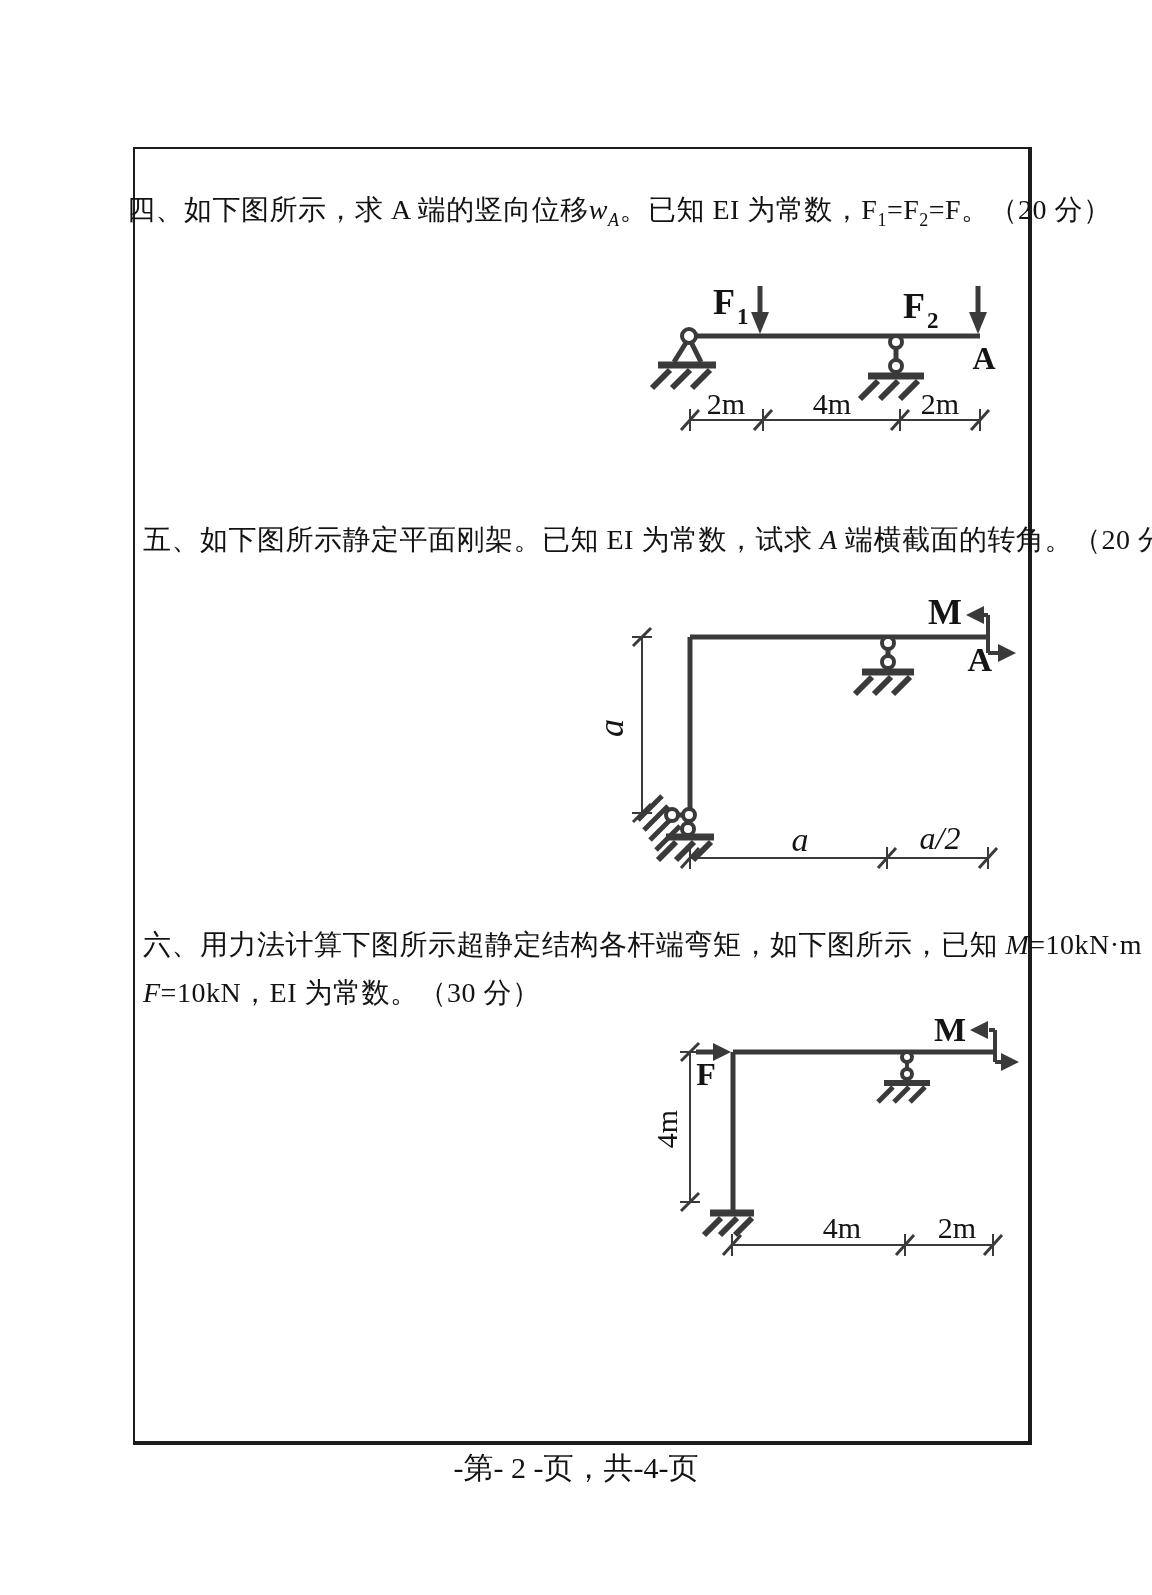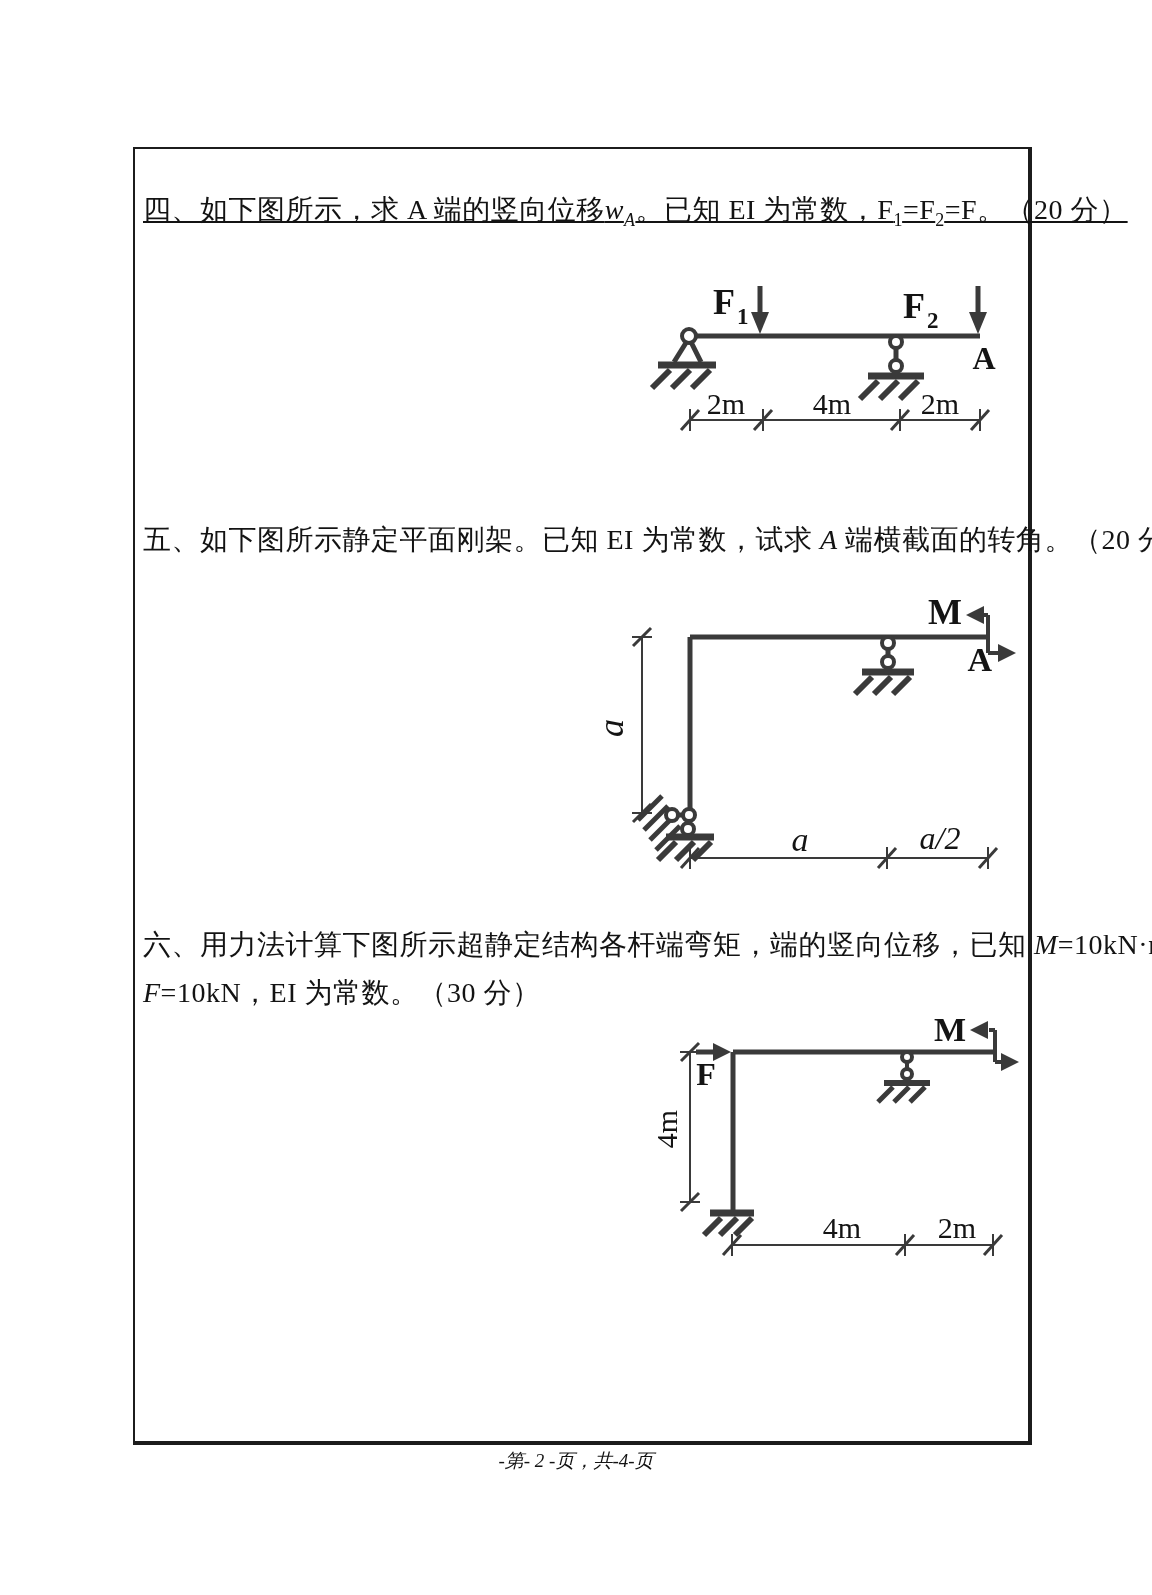--- a/index.html
+++ b/index.html
@@ -22,29 +22,29 @@
   .sub{font-size:18px;vertical-align:-7px;}
   .it-sub{font-style:italic;font-size:18px;vertical-align:-7px;}
   svg{position:absolute;overflow:visible;}
   .stk{stroke:#3a3a3a;fill:none;}
   .fil{fill:#3a3a3a;stroke:none;}
   .node{fill:#ffffff;stroke:#3a3a3a;}
   .lbl{font-family:"Liberation Serif","DejaVu Serif",serif;fill:#141414;}
   .bold{font-weight:bold;}
   .footer{
     position:absolute;left:0;right:0;top:1448px;text-align:center;
-    font-size:19px;color:#131313;font-style:italic;
+    font-size:30px;color:#131313;
   }
 </style>
 </head>
 <body>
 
 <div class="page-border"></div>
 
-<div class="heading" style="left:143px;top:186px;text-decoration:underline;">
+<div class="heading" style="left:127px;top:186px;">
   <span>四、如下图所示，求 A 端的竖向位移</span><span class="it">w</span><span class="it-sub">A</span><span>。已知 EI 为常数，F</span><span class="sub">1</span><span>=F</span><span class="sub">2</span><span>=F。（20 分）</span>
 </div>
 
 <svg style="left:620px;top:250px;" width="410" height="190" viewBox="0 0 410 190">
 
   <line class="stk" x1="69" y1="86" x2="360" y2="86" stroke-width="5"></line>
 
   <g>
     <line class="stk" x1="69" y1="88" x2="54" y2="112" stroke-width="5"></line>
     <line class="stk" x1="69" y1="88" x2="81" y2="112" stroke-width="5"></line>
@@ -157,21 +157,21 @@
     <line class="stk" x1="307" y1="272" x2="307" y2="294" stroke-width="2"></line>
     <line class="stk" x1="298" y1="293" x2="316" y2="273" stroke-width="3"></line>
     <line class="stk" x1="408" y1="272" x2="408" y2="294" stroke-width="2"></line>
     <line class="stk" x1="399" y1="293" x2="417" y2="273" stroke-width="3"></line>
   </g>
   <text class="lbl" x="220" y="276" font-size="34" text-anchor="middle" font-style="italic">a</text>
   <text class="lbl" x="360" y="274" font-size="32" text-anchor="middle" font-style="italic">a/2</text>
 </svg>
 
 <div class="heading" style="left:143px;top:921px;">
-  <span>六、用力法计算下图所示超静定结构各杆端弯矩，端的竖向位移，已知 </span><span class="it">M</span><span>=10kN·m，</span><br>
+  <span>六、用力法计算下图所示超静定结构各杆端弯矩，如下图所示，已知 </span><span class="it">M</span><span>=10kN·m，</span><br>
   <span class="it">F</span><span>=10kN，EI 为常数。（30 分）</span>
 </div>
 
 <svg style="left:630px;top:995px;" width="410" height="270" viewBox="0 0 410 270">
 
   <line class="stk" x1="103" y1="57" x2="363" y2="57" stroke-width="5"></line>
   <line class="stk" x1="103" y1="57" x2="103" y2="215" stroke-width="5"></line>
 
   <g>
     <line class="stk" x1="66" y1="57" x2="84" y2="57" stroke-width="5"></line>

